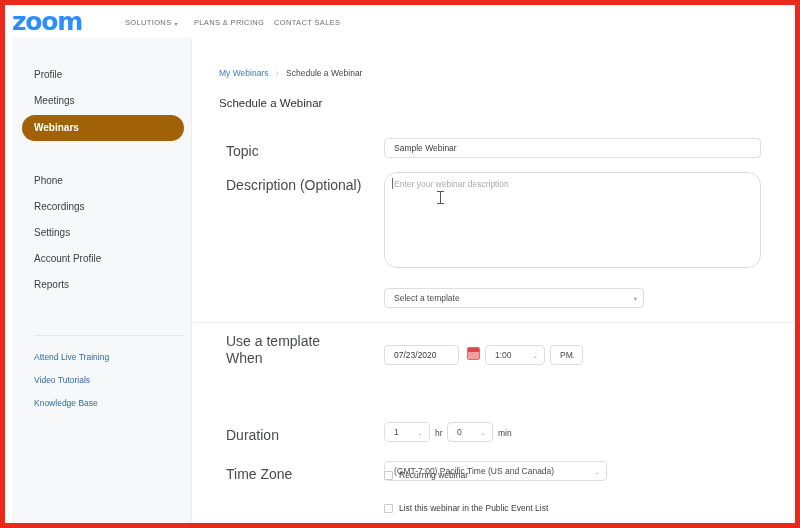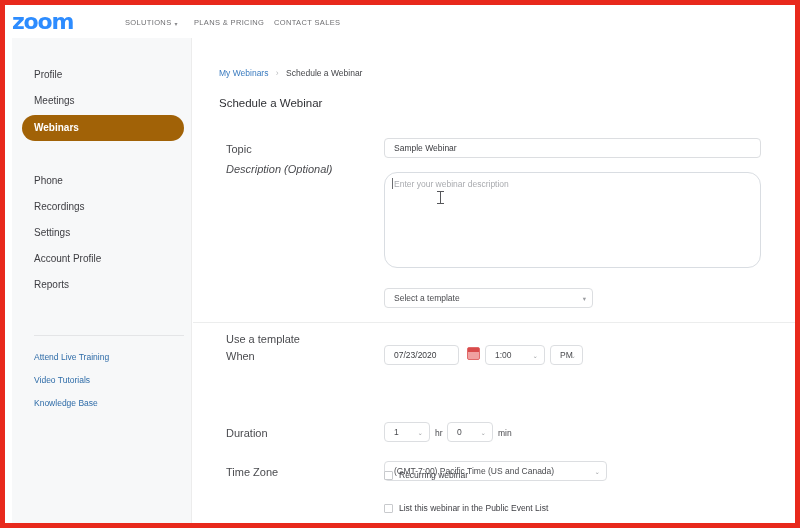--- a/index.html
+++ b/index.html
@@ -25,21 +25,21 @@
   }
 
   
   #topnav {
     position:absolute; left:0; top:0;
     width:790px; height:33px;
     background:#ffffff;
   }
   #logo {
     position:absolute; left:7px; top:3px;
-    font-size:22px; font-weight:bold;
+    font-size:25px; font-weight:bold;
     letter-spacing:-1.2px;
     color:#2d8cff;
     font-family:"DejaVu Sans", sans-serif;
     line-height:27px;
   }
   .navlink {
     position:absolute; top:13px;
     font-size:7.5px; letter-spacing:.35px;
     color:#6f6f72; white-space:nowrap;
   }
@@ -94,21 +94,21 @@
   #breadcrumb .bc-link { color:#3a7bbf; }
   #breadcrumb .bc-sep { color:#b9babd; margin:0 5px; }
 
   #pagetitle {
     position:absolute; left:26px; top:59px;
     font-size:11.5px; color:#2f3034;
   }
 
   .f-label {
     position:absolute; left:33px;
-    font-size:11px; color:#4a4b4f; white-space:nowrap;
+    font-size:14px; color:#4a4b4f; white-space:nowrap;
   }
 
   .f-input {
     position:absolute;
     border:1px solid #dcdee1; border-radius:4px;
     background:#ffffff;
     font-family:"Liberation Sans", sans-serif;
     font-size:8.5px; color:#3b3c40;
     padding:0 9px;
   }
@@ -149,21 +149,21 @@
     font-size:8.5px; color:#4a4b4f;
     line-height:19px; height:20px;
     padding-left:9px; padding-right:16px;
     white-space:nowrap; overflow:hidden;
   }
   .f-select .arw {
     position:absolute; right:6px; top:0;
     font-size:6.5px; color:#9a9ca0; line-height:20px;
   }
 
-  #tpl-select { left:191px; top:250px; width:209px; }
+  #tpl-select { left:191px; top:250px; width:260px; }
 
   #divider {
     position:absolute; left:0; top:284px;
     width:602px; height:1px; background:#eceded;
   }
 
   #date-input { left:191px; top:307px; width:75px; height:20px; line-height:19px; text-align:left; }
   #cal-icon {
     position:absolute; left:274px; top:309px;
     width:13px; height:13px;
@@ -236,21 +236,21 @@
       <span class="bc-link">My Webinars</span>
       <span class="bc-sep">›</span>
       <span>Schedule a Webinar</span>
     </div>
 
     <div id="pagetitle">Schedule a Webinar</div>
 
     <div class="f-label" style="top:105px;">Topic</div>
     <div class="f-input" id="topic-input">Sample Webinar</div>
 
-    <div class="f-label" style="top:125px;font-style:italic;">Description (Optional)</div>
+    <div class="f-label" style="top:139px;">Description (Optional)</div>
     <div id="desc-box">
       <div id="desc-caret"></div>
       <div id="desc-ph">Enter your webinar description</div>
       <div id="ibeam">
             <i></i>
           </div>
     </div>
 
     <div class="f-label" style="top:255px;margin-top:40px;">Use a template</div>
     <div class="f-select" id="tpl-select">

